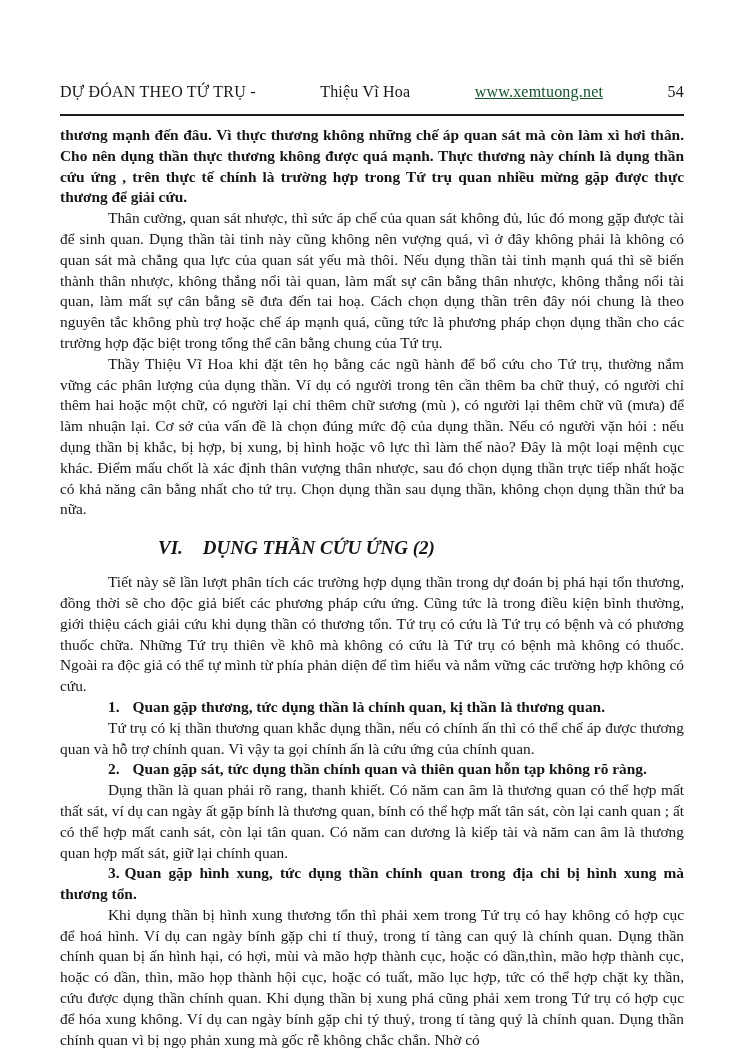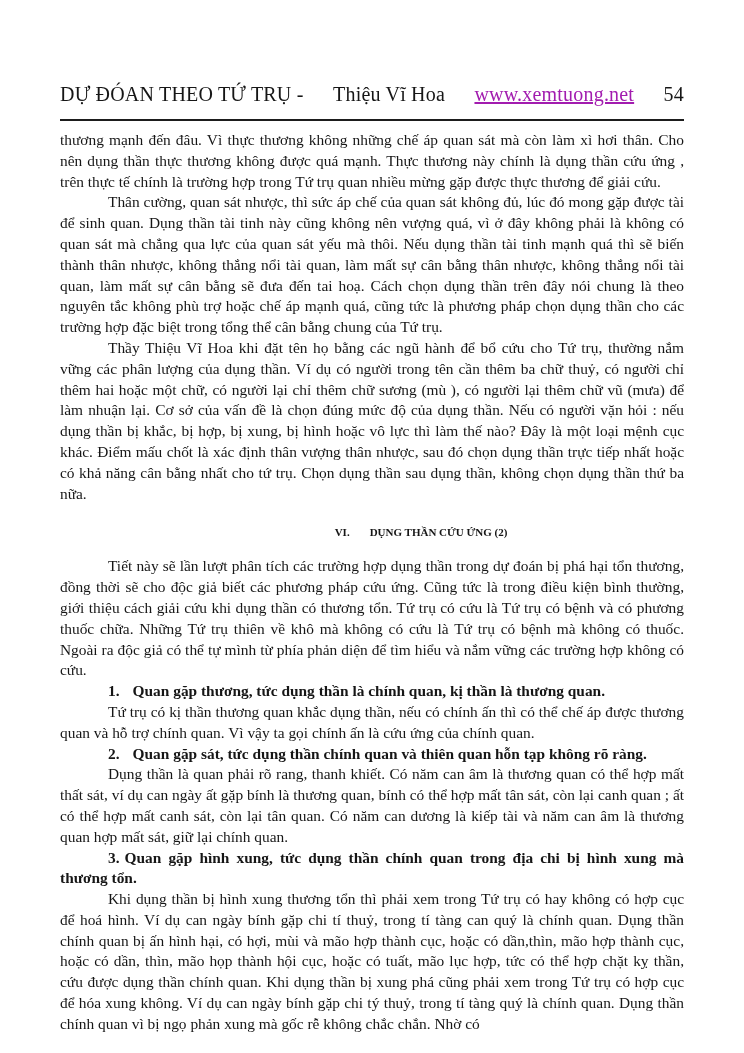--- a/index.html
+++ b/index.html
@@ -17,56 +17,57 @@
     padding: 36px 60px 0 60px;
     font-family: "Liberation Serif", "DejaVu Serif", serif;
     color: #161616;
     overflow: hidden;
   }
   
   .page-header {
     display: flex;
     justify-content: space-between;
     align-items: baseline;
-    font-size: 20px;
+    font-size: 16px;
     letter-spacing: 0.2px;
     padding-bottom: 13px;
     border-bottom: 2px solid #1d1d1d;
   }
   .page-header .book-title { white-space: nowrap; }
   .page-header .author { white-space: nowrap; margin-top: 47px; }
   .page-header .website {
     text-decoration: underline;
-    color: #a21caf;
+    color: #14532d;
     cursor: pointer;
     white-space: nowrap;
     text-align: right;
   }
   .page-header .pageno { white-space: nowrap; }
   
   .body-text {
     margin-top: 9px;
     font-size: 15.4px;
     line-height: 20.8px;
     text-align: justify;
   }
   .body-text p {
     margin: 0;
     text-indent: 48px;
   }
-  .body-text p.continuation { text-indent: 0; }
+  .body-text p.continuation { text-indent: 0; font-weight: bold; }
   
   .section-heading {
-    font-size: 11px;
+    font-size: 19px;
     font-weight: bold;
     margin: 17px 0 13px 0;
     padding-left: 98px;
-    text-align: center;
+    text-align: left;
     text-indent: 0;
     line-height: 22px;
+    font-style: italic;
   }
   .section-heading .sec-num { margin-right: 20px; }
   
   .item-head { font-weight: bold; }
   .item-head .item-num.wide-gap { margin-right: 13px; }
   .item-head .item-num.narrow-gap { margin-right: 5px; }
 </style>
 </head>
 <body>
 

